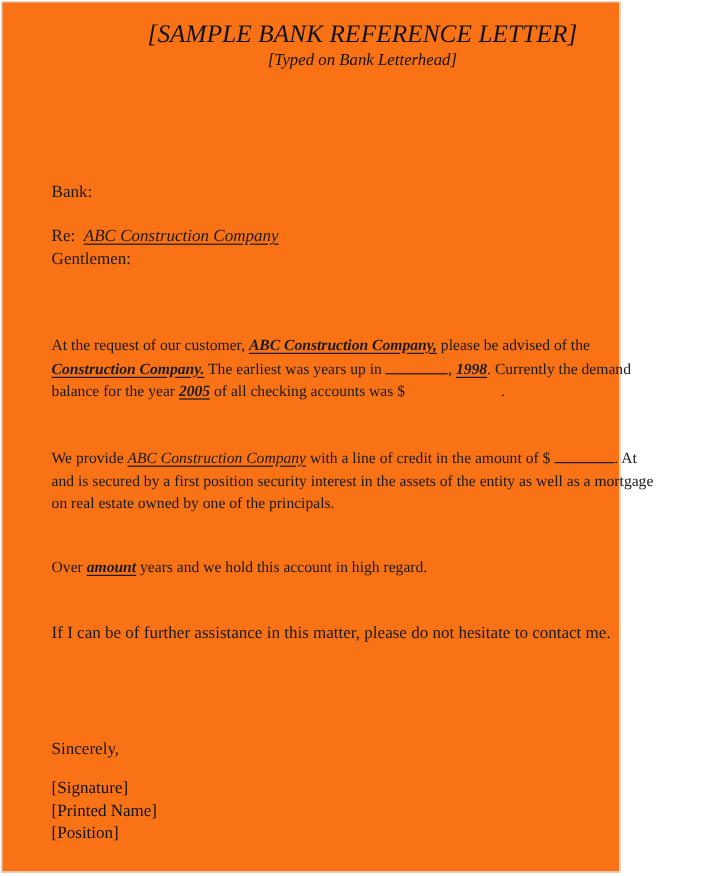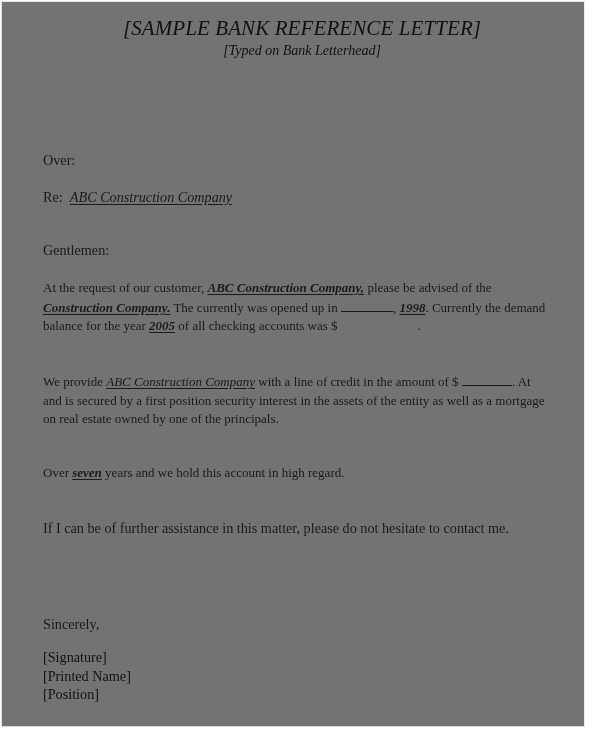--- a/index.html
+++ b/index.html
@@ -12,28 +12,28 @@
       height: 730px;
       position: relative;
       overflow: hidden;
       font-family: "Liberation Serif", "DejaVu Serif", serif;
       color: #1a1a1a;
     }
     .page {
       position: absolute;
       left: 1px;
       top: 1px;
-      width: 584px;
+      width: 516px;
       height: 726px;
       border-left: 1px solid #e2e2e2;
       border-top: 1px solid #e6e6e6;
       border-bottom: 1px solid #d8d8d8;
       border-right: 1px solid #ececec;
       box-sizing: border-box;
-      background: #737373;
+      background: #f97316;
     }
     .title {
       position: absolute;
       left: 0;
       width: 600px;
       top: 12px;
       text-align: center;
       font-style: italic;
       font-size: 21px;
       letter-spacing: 0.1px;
@@ -95,44 +95,44 @@
   </style>
 </head>
 <body>
 
 <div class="page">
 
   <div class="title">[SAMPLE BANK REFERENCE LETTER]</div>
   <div class="subtitle">[Typed on Bank Letterhead]</div>
 
   <div class="text" style="top:149px;">
-    <span>Over:</span>
+    <span>Bank:</span>
   </div>
 
   <div class="text" style="top:186px;">
     <span>Re:</span>&nbsp;
     <span class="u-ital">ABC Construction Company</span>
   </div>
 
-  <div class="text" style="top:239px;">Gentlemen:</div>
+  <div class="text" style="top:205px;">Gentlemen:</div>
 
   <div class="para" style="top:277px;">
     <span class="line"><span>At the request of our customer, </span><span class="u-bold-ital">ABC Construction Company,</span><span> please be advised of the</span></span>
-    <span class="line"><span class="u-bold-ital">Construction Company.</span><span> The currently was opened up in </span><span class="blank" style="width:52px;"></span><span>, </span><span class="u-bold-ital">1998</span><span>. Currently the demand</span></span>
+    <span class="line"><span class="u-bold-ital">Construction Company.</span><span> The earliest was years up in </span><span class="blank" style="width:52px;"></span><span>, </span><span class="u-bold-ital">1998</span><span>. Currently the demand</span></span>
     <span class="line"><span>balance for the year </span><span class="u-bold-ital">2005</span><span> of all checking accounts was $</span><span style="display:inline-block;width:80px;"></span><span>.</span></span>
   </div>
 
   <div class="para" style="top:370px;">
     <span class="line"><span>We provide </span><span class="u-bold-ital" style="font-weight:normal;">ABC Construction Company</span><span> with a line of credit in the amount of $ </span><span class="blank" style="width:50px;"></span><span>. At</span></span>
     <span class="line">and is secured by a first position security interest in the assets of the entity as well as a mortgage</span>
     <span class="line">on real estate owned by one of the principals.</span>
   </div>
 
   <div class="para" style="top:462px;">
-    <span class="line"><span>Over </span><span class="u-bold-ital">seven</span><span> years and we hold this account in high regard.</span></span>
+    <span class="line"><span>Over </span><span class="u-bold-ital">amount</span><span> years and we hold this account in high regard.</span></span>
   </div>
 
   <div class="text" style="top:517px;">If I can be of further assistance in this matter, please do not hesitate to contact me.</div>
 
   <div class="text" style="top:592px;margin-top:21px;">Sincerely,</div>
 
   <div class="sig" style="top:646px;">
     <div>[Signature]</div>
     <div>[Printed Name]</div>
     <div>[Position]</div>

